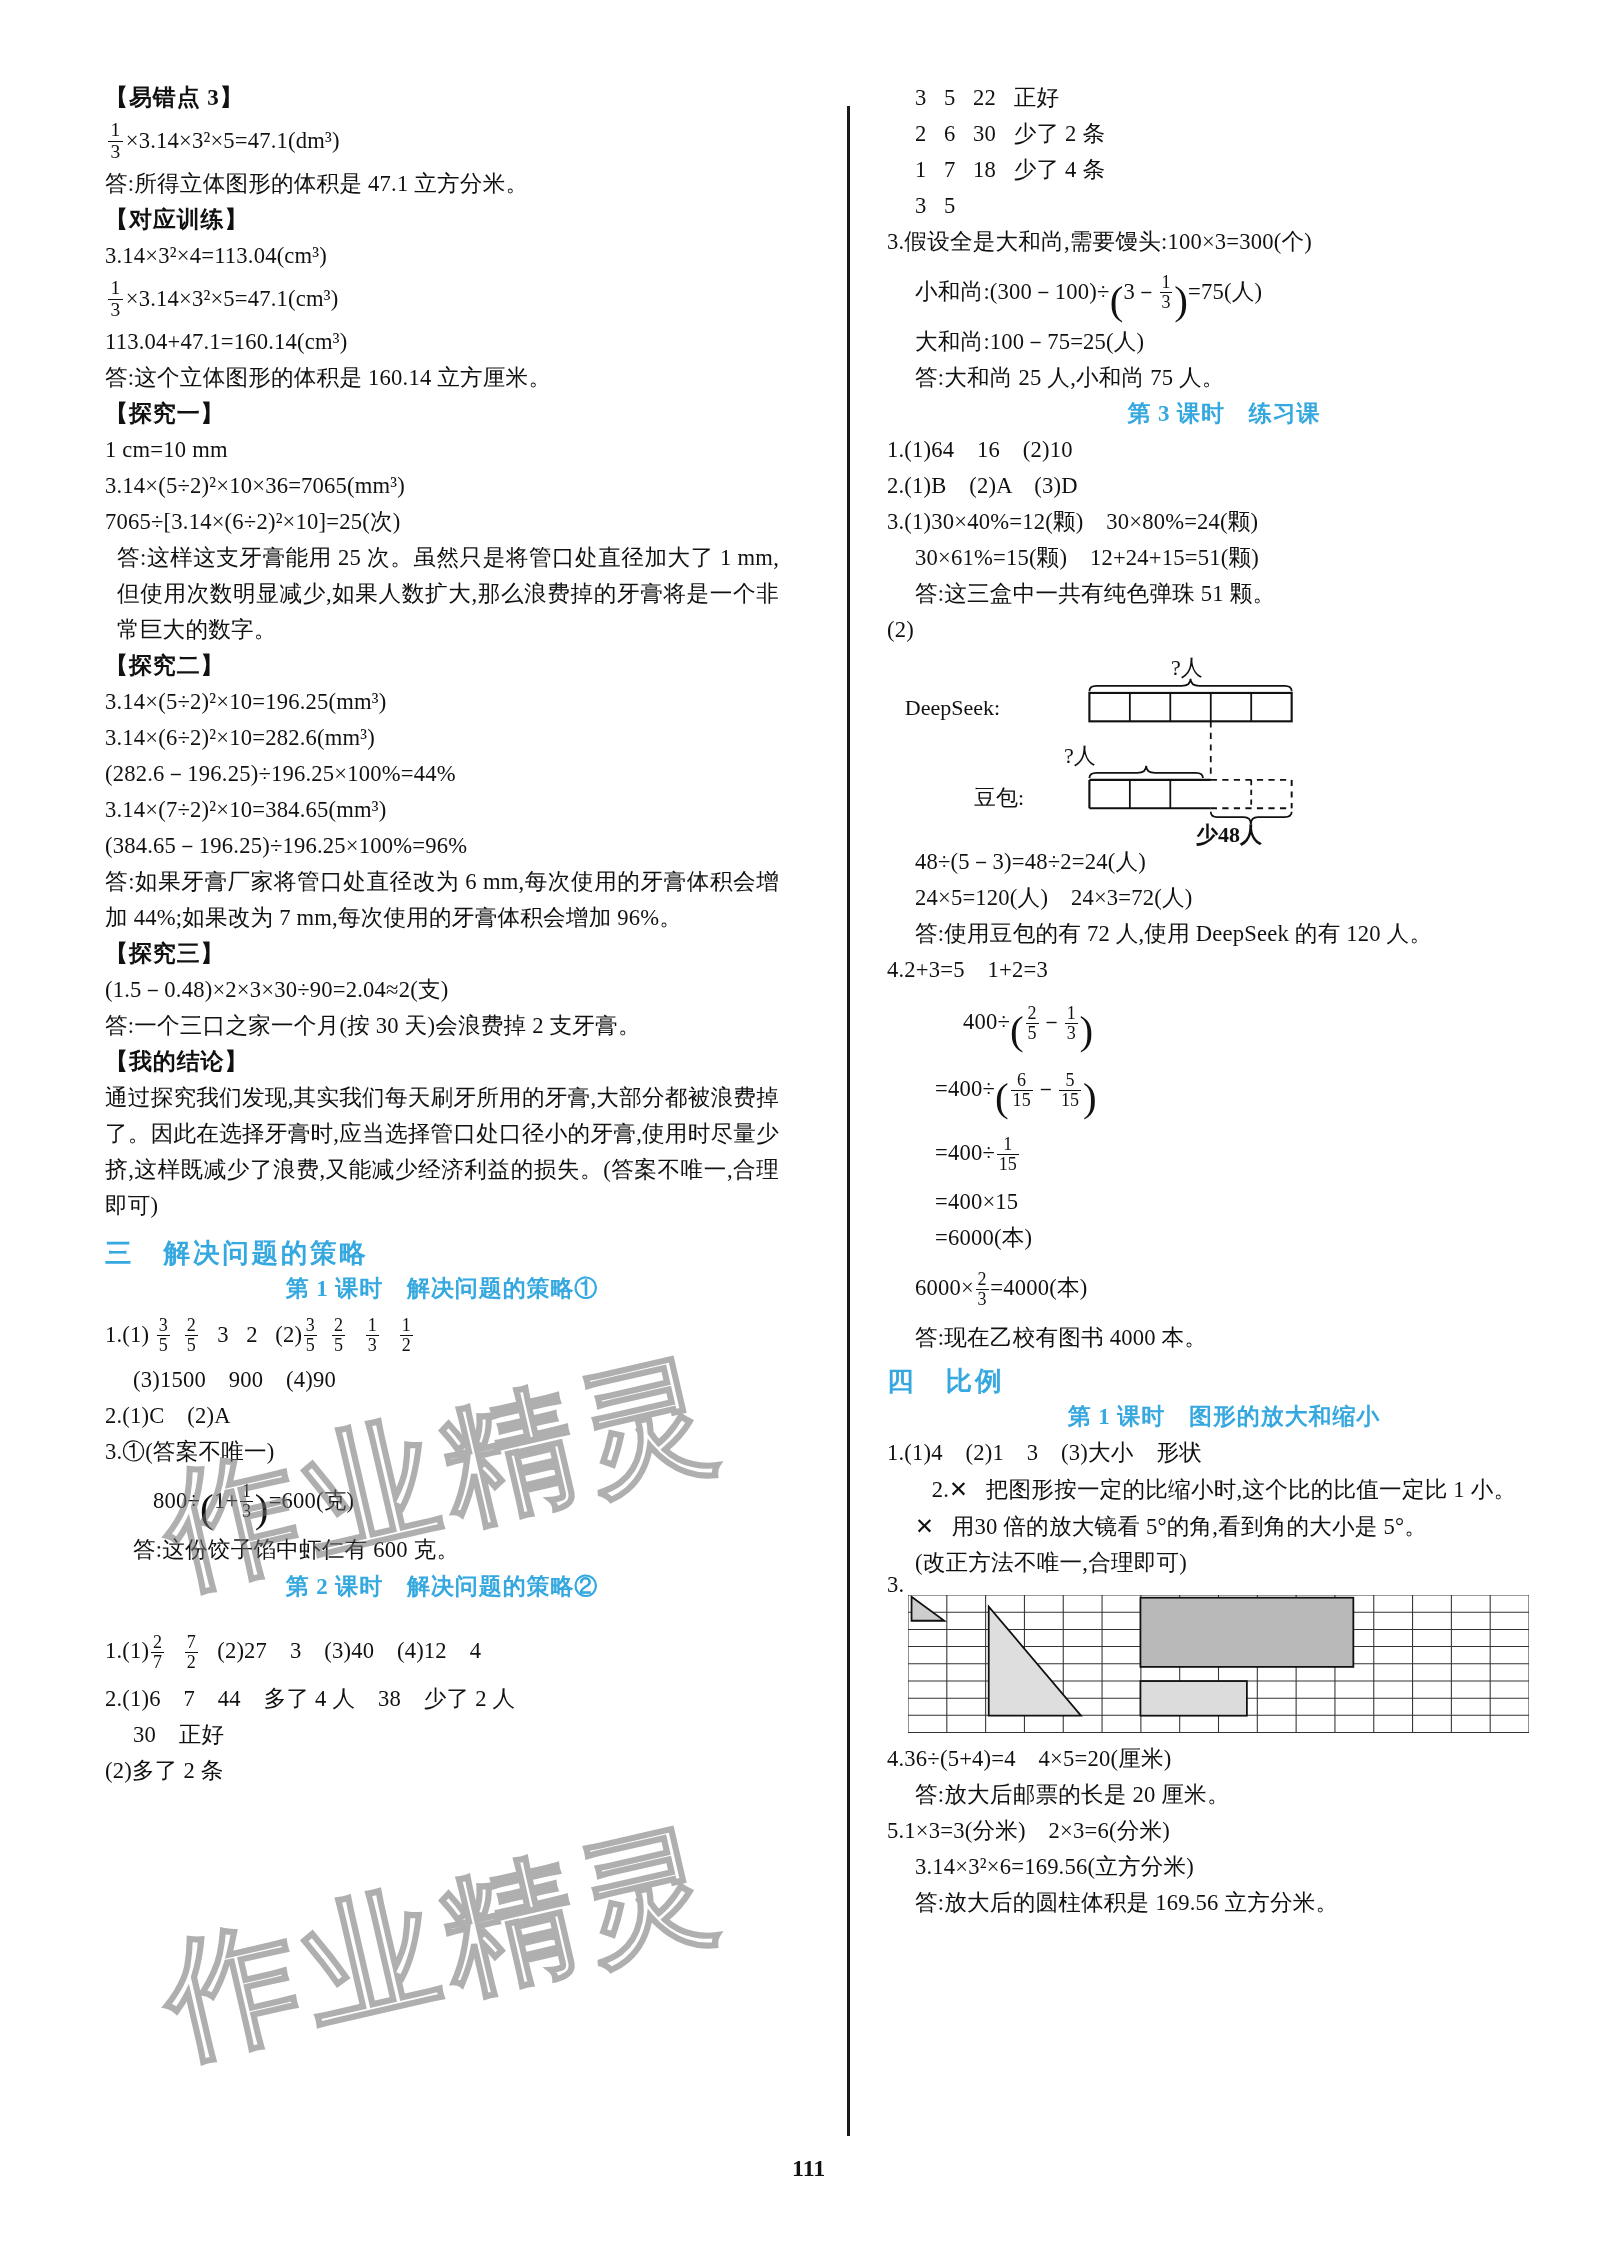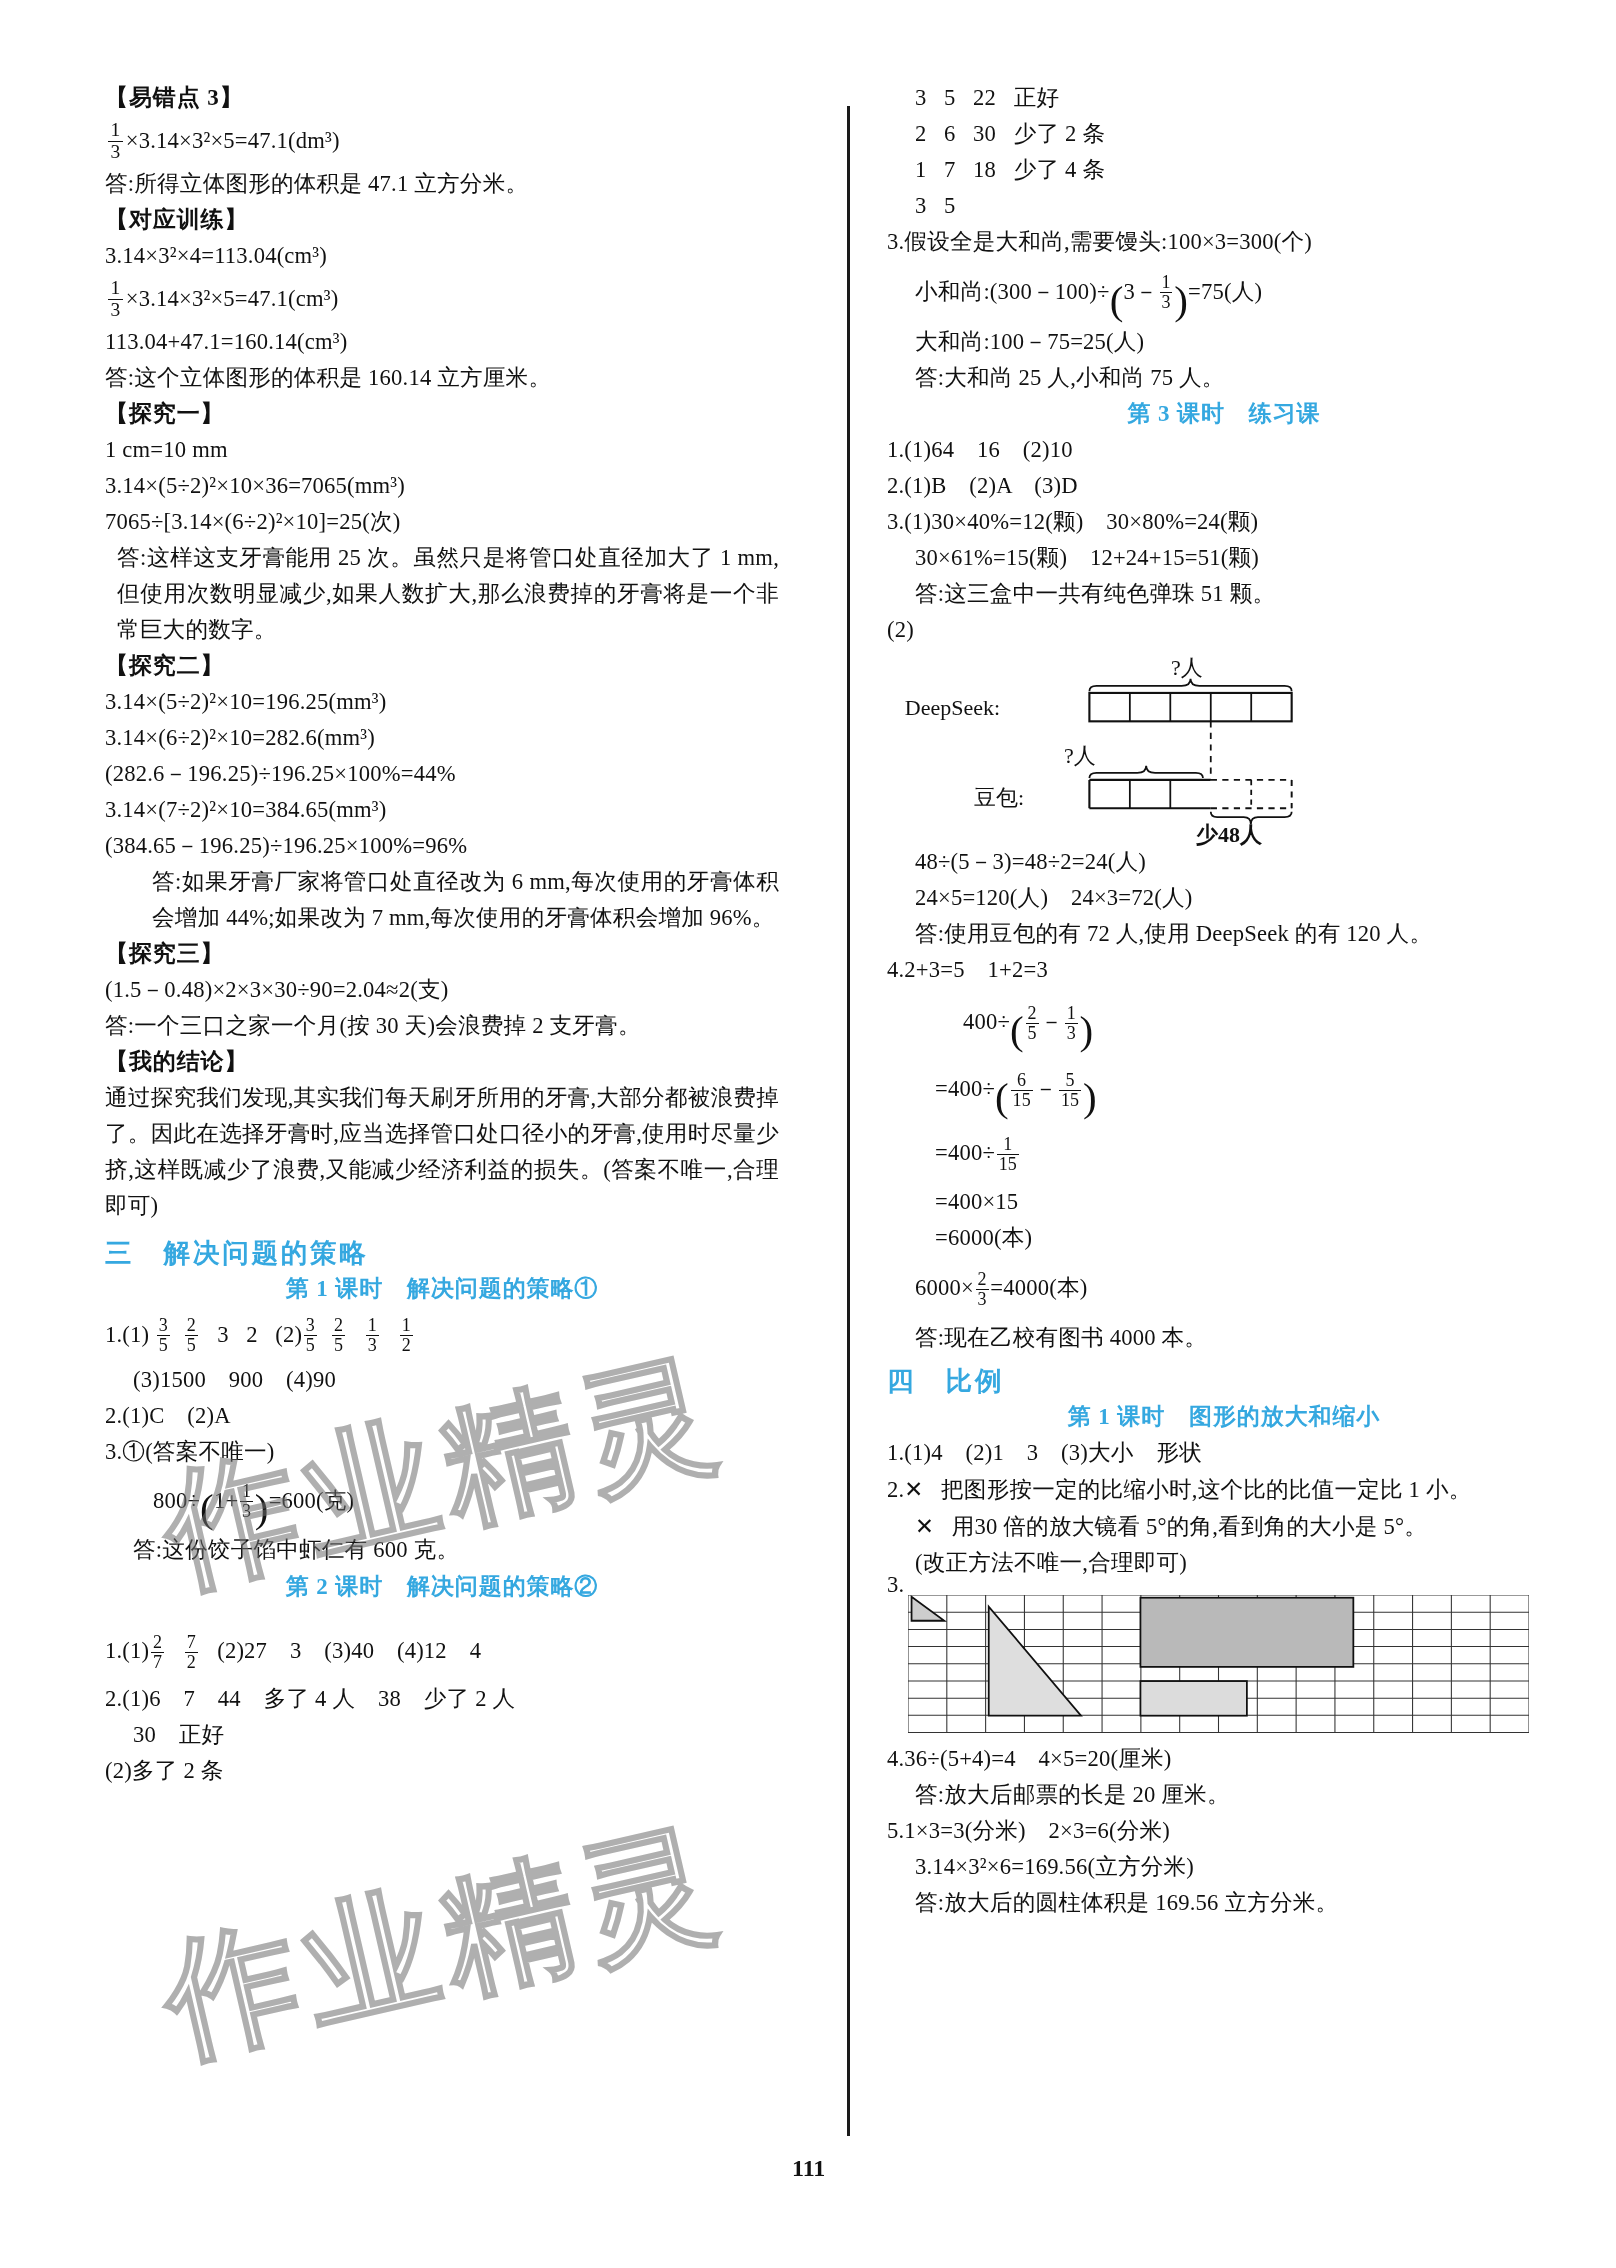--- a/index.html
+++ b/index.html
@@ -97,21 +97,21 @@
     <div class="ln">3.14×(5÷2)²×10×36=7065(mm³)</div>
     <div class="ln">7065÷[3.14×(6÷2)²×10]=25(次)</div>
     <div class="ln wrap" style="text-align:justify;margin-left:12px;">答:这样这支牙膏能用 25 次。虽然只是将管口处直径加大了 1 mm,但使用次数明显减少,如果人数扩大,那么浪费掉的牙膏将是一个非常巨大的数字。</div>
 
     <div class="ln bk">【探究二】</div>
     <div class="ln">3.14×(5÷2)²×10=196.25(mm³)</div>
     <div class="ln">3.14×(6÷2)²×10=282.6(mm³)</div>
     <div class="ln">(282.6－196.25)÷196.25×100%=44%</div>
     <div class="ln">3.14×(7÷2)²×10=384.65(mm³)</div>
     <div class="ln">(384.65－196.25)÷196.25×100%=96%</div>
-    <div class="ln wrap" style="text-align:justify;margin-left:47px;">答:如果牙膏厂家将管口处直径改为 6 mm,每次使用的牙膏体积会增加 44%;如果改为 7 mm,每次使用的牙膏体积会增加 96%。</div>
+    <div class="ln wrap" style="text-align:justify;">答:如果牙膏厂家将管口处直径改为 6 mm,每次使用的牙膏体积会增加 44%;如果改为 7 mm,每次使用的牙膏体积会增加 96%。</div>
 
     <div class="ln bk">【探究三】</div>
     <div class="ln">(1.5－0.48)×2×3×30÷90=2.04≈2(支)</div>
     <div class="ln">答:一个三口之家一个月(按 30 天)会浪费掉 2 支牙膏。</div>
 
     <div class="ln bk">【我的结论】</div>
     <div class="ln wrap" style="text-align:justify;">通过探究我们发现,其实我们每天刷牙所用的牙膏,大部分都被浪费掉了。因此在选择牙膏时,应当选择管口处口径小的牙膏,使用时尽量少挤,这样既减少了浪费,又能减少经济利益的损失。(答案不唯一,合理即可)</div>
 
     <div class="ln chapter blue" style="margin-top:10.6px;">三　解决问题的策略</div>
     <div class="ln lesson blue">第 1 课时　解决问题的策略①</div>
@@ -242,21 +242,21 @@
       <span>6000×</span><span class="fr"><span class="nu">2</span><span class="de">3</span></span><span>=4000(本)</span>
     </div>
 
     <div class="ln indent1">答:现在乙校有图书 4000 本。</div>
 
     <div class="ln chapter blue" style="margin-top:7px;">四　比例</div>
     <div class="ln lesson blue">第 1 课时　图形的放大和缩小</div>
 
     <div class="ln">1.(1)4　(2)1　3　(3)大小　形状</div>
 
-    <div class="ln wrap" style="text-indent:0;">
+    <div class="ln wrap" style="text-indent:0;text-align:center;">
       <span>2.</span><span style="font-family:'DejaVu Sans',sans-serif;">✕</span>
       &nbsp;&nbsp;<span>把图形按一定的比缩小时,这个比的比值一定比 1 小。</span>
     </div>
 
     <div class="ln wrap indent1">
       <span style="font-family:'DejaVu Sans',sans-serif;">✕</span>
       &nbsp;&nbsp;<span>用30 倍的放大镜看 5°的角,看到角的大小是 5°。</span>
     </div>
 
     <div class="ln indent1">(改正方法不唯一,合理即可)</div>

